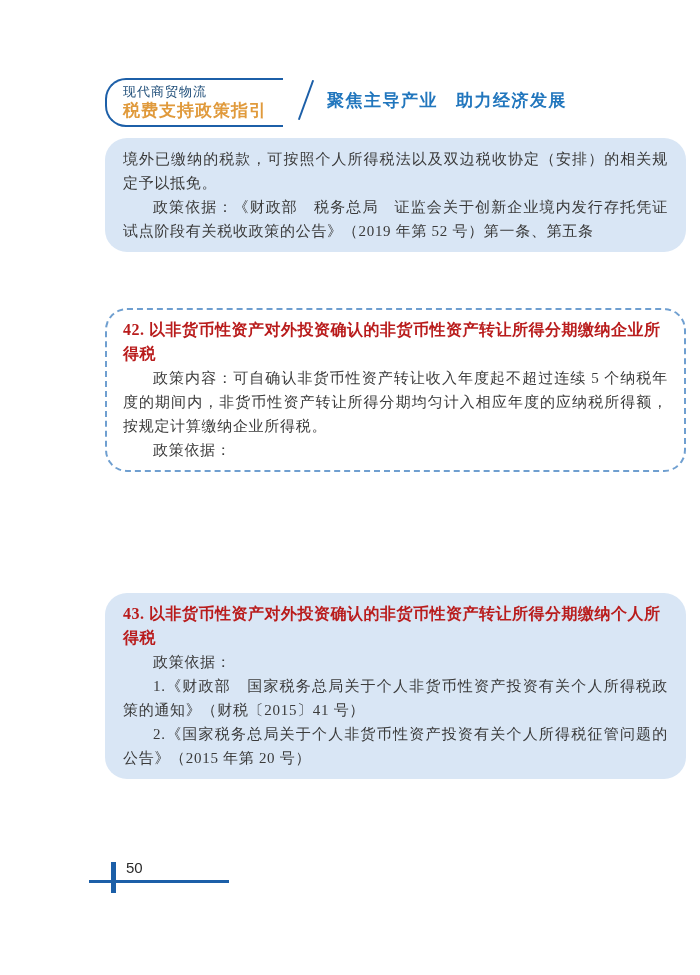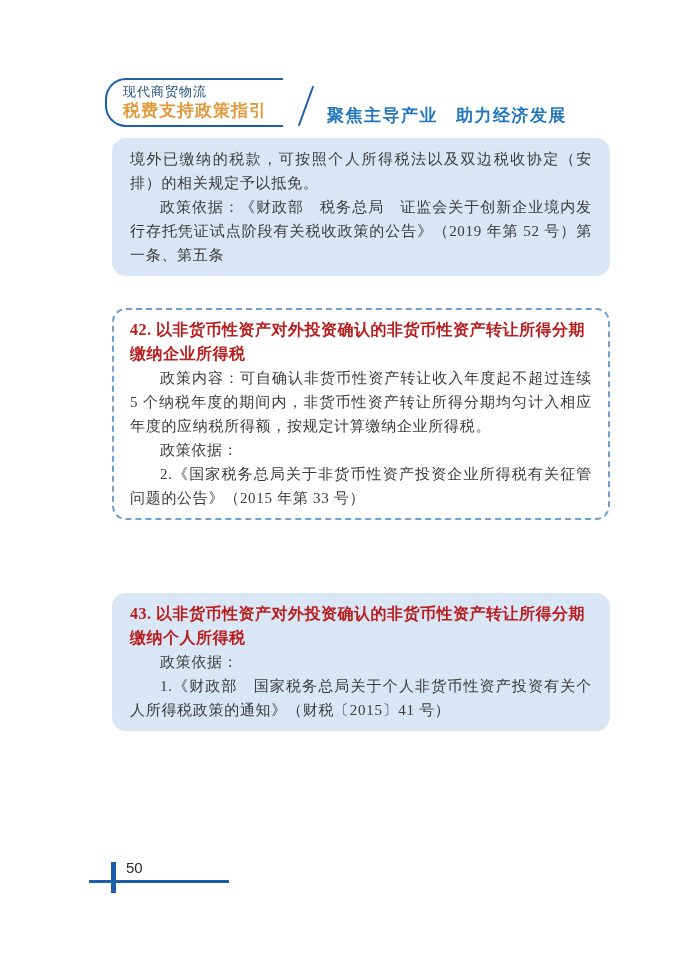--- a/index.html
+++ b/index.html
@@ -8,21 +8,21 @@
     width:700px; height:975px;
     background:#ffffff;
     overflow:hidden;
     font-family:"Liberation Serif","DejaVu Serif",serif;
     color:#3a3a3a;
   }
 
   
   .header {
     position:absolute; left:105px; top:78px;
-    display:flex; align-items:flex-end;
+    display:flex; align-items:flex-start;
   }
   .badge {
     border:2px solid #1c5fa8; border-right:0;
     border-radius:21px 0 0 21px;
     padding:3px 16px 4px 16px;
     min-width:120px;
   }
   .badge-line1 {
     font-family:"Liberation Sans","DejaVu Sans",sans-serif;
     font-size:13px; color:#1f4e79; letter-spacing:1px; line-height:17px;
@@ -38,23 +38,23 @@
   }
   .slogan {
     font-family:"Liberation Sans","DejaVu Sans",sans-serif;
     font-size:17px; font-weight:bold; color:#2176bd;
     letter-spacing:1.5px; margin-top:11px;
   }
   .slogan .gap { display:inline-block; width:18px; }
 
   
   .block {
-    position:absolute; left:112px; width:498px;
+    position:absolute; left:105px; width:581px;
     box-sizing:border-box;
-    border-radius:14px;
+    border-radius:22px;
     padding:9px 18px;
     font-size:15px; line-height:24px;
     letter-spacing:0.7px;
     text-align:justify;
   }
   .block p { margin:0; }
   .indent { text-indent:2em; }
   .block-highlight { background:#d9e6f5; }
   .block-dashed {
     background:#ffffff;
@@ -103,26 +103,26 @@
 
   <div class="block block-highlight b1">
     <p>境外已缴纳的税款，可按照个人所得税法以及双边税收协定（安排）的相关规定予以抵免。</p>
     <p class="indent">政策依据：《财政部　税务总局　证监会关于创新企业境内发行存托凭证试点阶段有关税收政策的公告》（2019 年第 52 号）第一条、第五条</p>
   </div>
 
   <div class="block block-dashed b42">
     <p class="block-title">42. 以非货币性资产对外投资确认的非货币性资产转让所得分期缴纳企业所得税</p>
     <p class="indent">政策内容：可自确认非货币性资产转让收入年度起不超过连续 5 个纳税年度的期间内，非货币性资产转让所得分期均匀计入相应年度的应纳税所得额，按规定计算缴纳企业所得税。</p>
     <p class="indent">政策依据：</p>
-    <p class="indent">2.《国家税务总局关于非货币性资产投资企业所得税有关征管问题的公告》（2015 年第 33 号）</p>
   </div>
 
   <div class="block block-highlight b43">
     <p class="block-title">43. 以非货币性资产对外投资确认的非货币性资产转让所得分期缴纳个人所得税</p>
     <p class="indent">政策依据：</p>
     <p class="indent">1.《财政部　国家税务总局关于个人非货币性资产投资有关个人所得税政策的通知》（财税〔2015〕41 号）</p>
+    <p class="indent">2.《国家税务总局关于个人非货币性资产投资有关个人所得税征管问题的公告》（2015 年第 20 号）</p>
   </div>
 
   <div class="footer-bar"></div>
   <div class="footer-line"></div>
   <div class="page-number">50</div>
 
 </div>
 
 </body></html>

